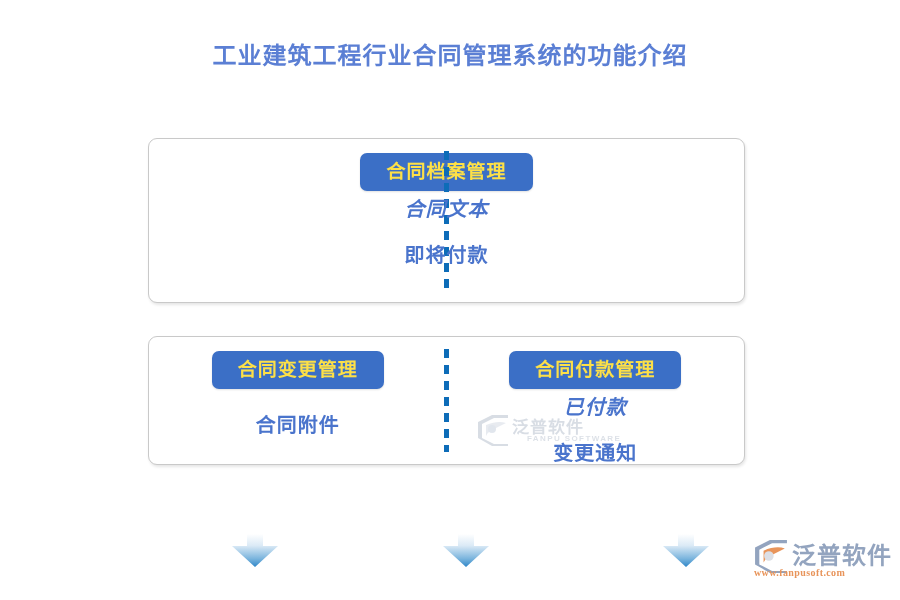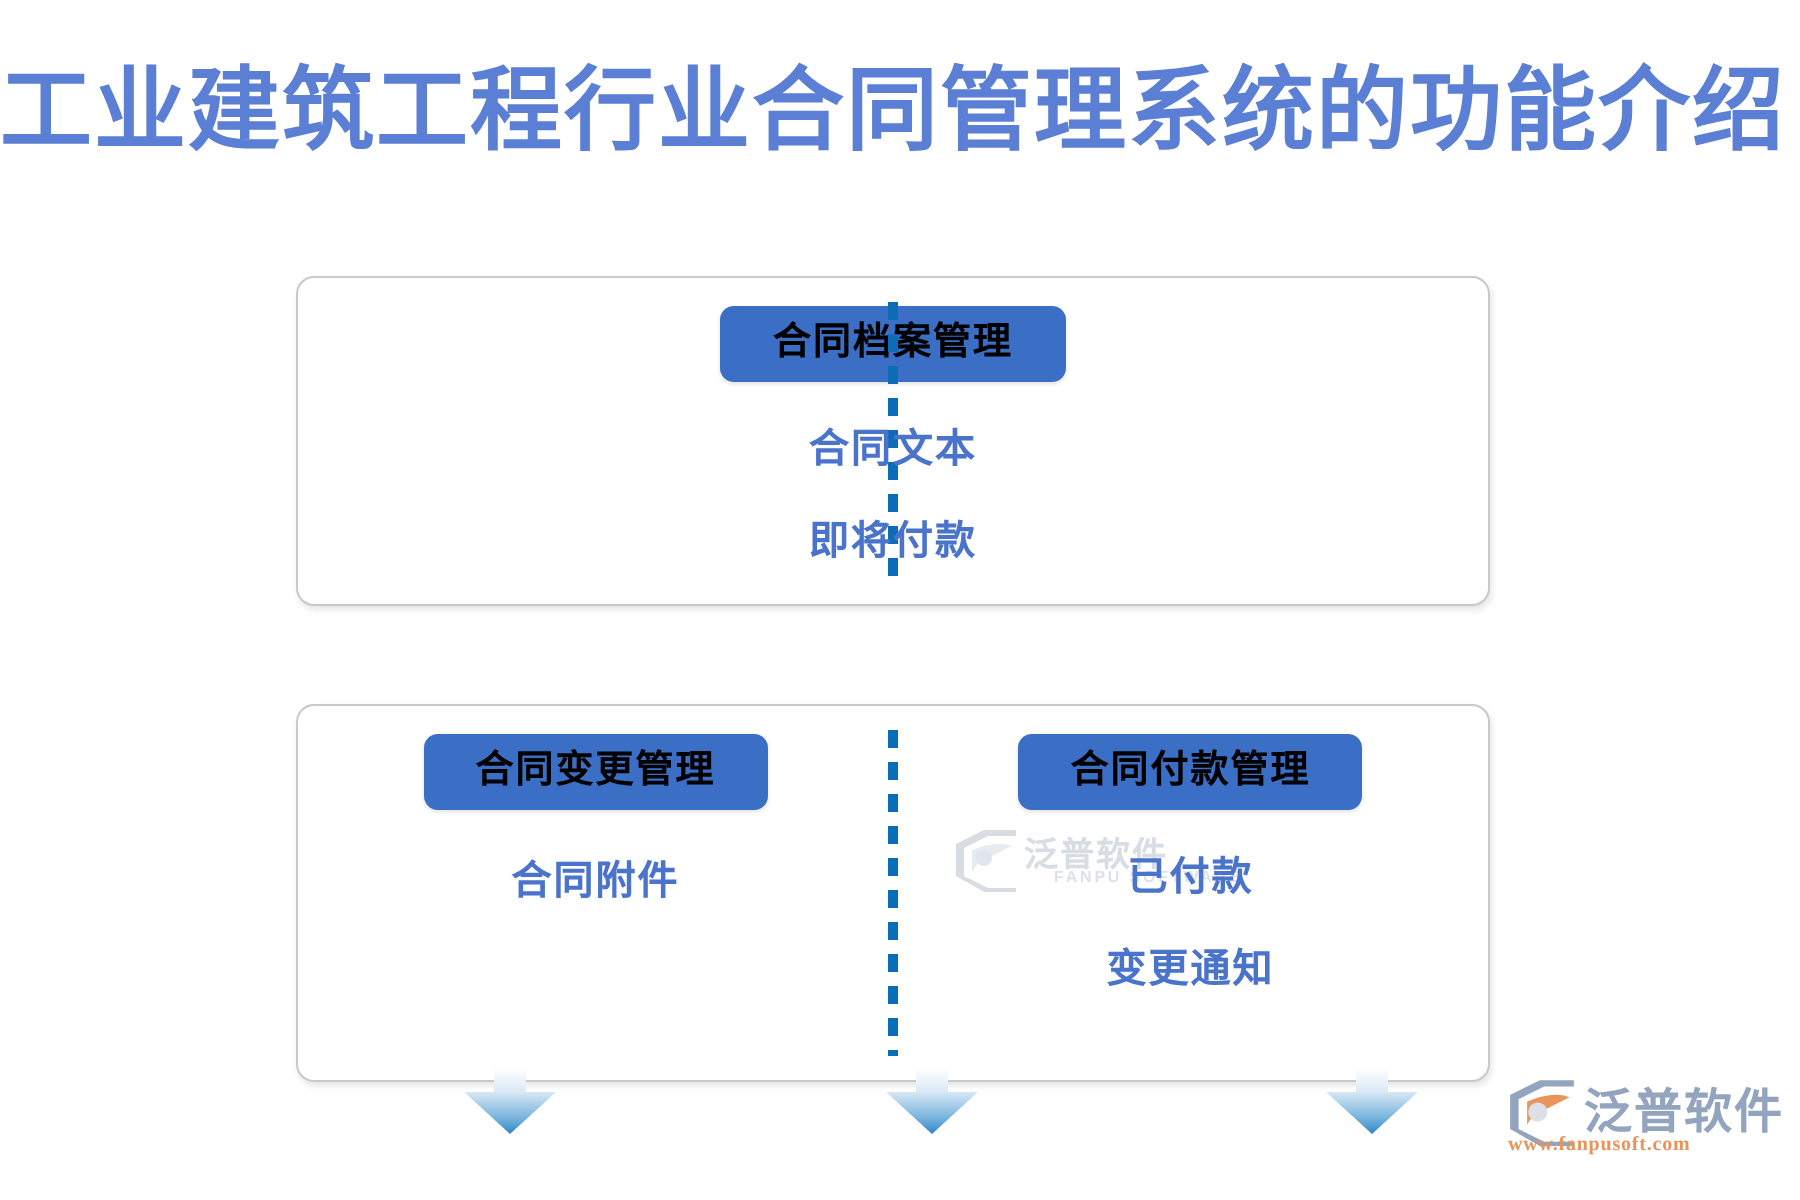--- a/index.html
+++ b/index.html
@@ -16,43 +16,43 @@
     font-family: "Liberation Serif", "DejaVu Serif", serif;
     -webkit-font-smoothing: antialiased;
   }
 
   
   .page-title {
     position: absolute;
     top: 32px;
     left: 0;
     width: 900px;
-    text-align: left;
-    font-family: "Liberation Serif", "DejaVu Serif", serif;
-    font-size: 46px;
+    text-align: center;
+    font-family: "Liberation Serif", "DejaVu Serif", serif;
+    font-size: 24px;
     font-weight: 700;
     letter-spacing: 1px;
     color: #5B7FD4;
     line-height: 48px;
     white-space: nowrap;
   }
 
   
   .card {
     position: absolute;
     left: 148px;
     width: 597px;
     box-sizing: border-box;
     background: #ffffff;
     border: 1px solid #c9c9c9;
     border-radius: 9px;
     box-shadow: 1px 2px 3px rgba(0,0,0,0.10);
   }
   #card-1 { top: 138px; height: 165px; }
-  #card-2 { top: 352px; height: 189px; }
+  #card-2 { top: 336px; height: 129px; }
 
   .card-inner {
     position: relative;
     width: 100%;
     height: 100%;
     display: flex;
   }
 
   .col {
     flex: 1 1 50%;
@@ -74,21 +74,21 @@
     margin-left: -2.5px;
     background-image: linear-gradient(to bottom, #0D6CB8 0, #0D6CB8 9px, rgba(0,0,0,0) 9px, rgba(0,0,0,0) 16px);
     background-size: 5px 16px;
     background-repeat: repeat-y;
   }
 
   
   .pill {
     display: inline-block;
     background: #3B6FC6;
-    color: #000000;
+    color: #fde047;
     font-family: "Liberation Sans", "DejaVu Sans", sans-serif;
     font-size: 19px;
     font-weight: 700;
     letter-spacing: 1px;
     line-height: 1;
     padding: 9px 26px 10px 26px;
     border-radius: 7px;
     white-space: nowrap;
     box-shadow: 0 1px 2px rgba(0,0,0,0.12);
   }
@@ -98,21 +98,21 @@
     font-family: "Liberation Serif", "DejaVu Serif", serif;
     font-size: 20px;
     font-weight: 700;
     color: #4A74CC;
     letter-spacing: 1px;
     line-height: 1;
     white-space: nowrap;
     position: relative;
     z-index: 2;
   }
-  .sub-item.first { margin-top: 24px; }
+  .sub-item.first { margin-top: 8px; font-style: italic; }
   .sub-item.second { margin-top: 26px; }
 
   
   .watermark {
     position: absolute;
     left: 476px;
     top: 412px;
     width: 140px;
     height: 40px;
     opacity: 0.38;

